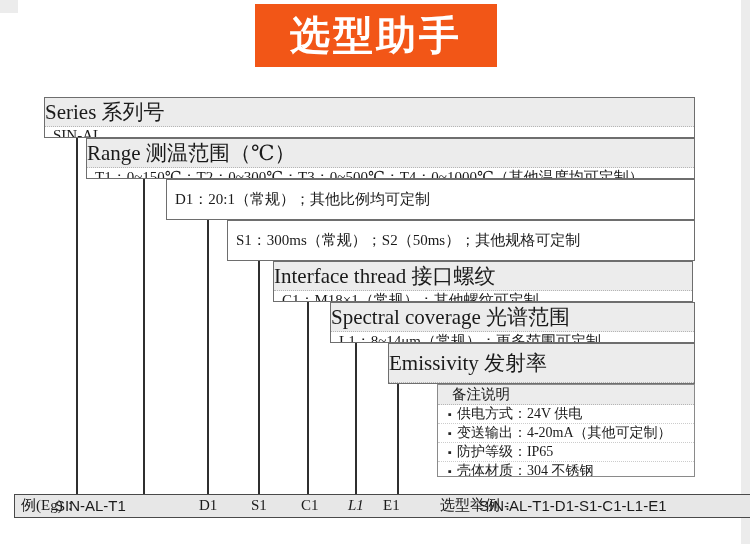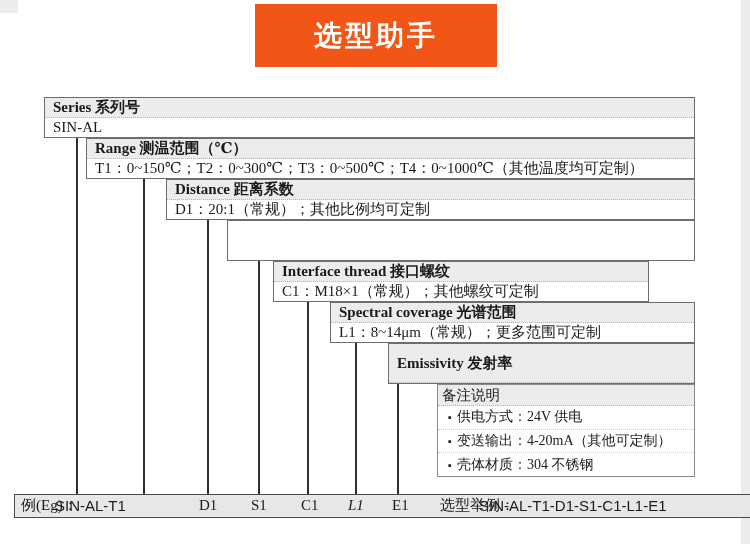--- a/index.html
+++ b/index.html
@@ -12,50 +12,49 @@
   
   .edge-right { position:absolute; right:0; top:0; width:9px; height:544px; background:#ececec; }
   .corner-tl  { position:absolute; left:0; top:0; width:18px; height:13px; background:#ececec; }
 
   
   .banner {
     position:absolute; left:255px; top:4px; width:242px; height:63px;
     display:flex; align-items:center; justify-content:center;
   }
   .banner-title {
-    color:#ffffff; font-size:28px; font-weight:bold; letter-spacing:3px;
+    color:#ffffff; font-size:40px; font-weight:bold; letter-spacing:3px;
     font-family:"Liberation Sans","DejaVu Sans",sans-serif;
   }
 
   
   .spec-box {
     position:absolute; box-sizing:border-box; height:41px;
     border:1px solid #6e6e6e; background:#ffffff;
     display:flex; flex-direction:column; overflow:hidden;
   }
   .spec-header {
     flex:1; background:#ececec; border-bottom:1px dotted #b5b5b5;
-    font-size:15px; padding-left:8px; display:flex; align-items:center;
+    font-size:21px; display:flex; align-items:center;
     white-space:nowrap;
-    font-weight:bold;
   }
   .spec-value {
     flex:1; font-size:15px; padding-left:8px; display:flex; align-items:center;
     white-space:nowrap;
   }
 
   
   .remarks {
     position:absolute; left:437px; top:384px; width:258px; height:93px;
     box-sizing:border-box; border:1px solid #8a8a8a; background:#ffffff;
     display:flex; flex-direction:column; overflow:hidden;
   }
   .remarks-header {
     height:20px; background:#ececec; border-bottom:1px dotted #b5b5b5;
-    font-size:14.5px; padding-left:4px; display:flex; align-items:center;
+    font-size:14.5px; padding-left:14px; display:flex; align-items:center;
   }
   .remark-item {
     flex:1; font-size:14px; padding-left:10px; display:flex; align-items:center;
     border-bottom:1px dotted #cccccc; white-space:nowrap;
   }
   .remark-item:last-child { border-bottom:none; }
   .remark-item::before {
     content:"▪"; font-size:11px; margin-right:5px; color:#222;
   }
 
@@ -85,55 +84,56 @@
 
 <div class="spec-box" style="left:44px;  top:97px;  width:651px;">
   <div class="spec-header">Series 系列号</div>
   <div class="spec-value">SIN-AL</div>
 </div>
 <div class="spec-box" style="left:86px;  top:138px; width:609px;">
   <div class="spec-header">Range 测温范围（℃）</div>
   <div class="spec-value">T1：0~150℃；T2：0~300℃；T3：0~500℃；T4：0~1000℃（其他温度均可定制）</div>
 </div>
 <div class="spec-box" style="left:166px; top:179px; width:529px;">
-  <div class="spec-header">Distance 距离系数</div>
   <div class="spec-value">D1：20:1（常规）；其他比例均可定制</div>
 </div>
 <div class="spec-box" style="left:227px; top:220px; width:468px;">
+  <div class="spec-value">S1：300ms（常规）；S2（50ms）；其他规格可定制</div>
 </div>
-<div class="spec-box" style="left:273px; top:261px; width:376px;">
+<div class="spec-box" style="left:273px; top:261px; width:420px;">
   <div class="spec-header">Interface thread 接口螺纹</div>
   <div class="spec-value">C1：M18×1（常规）；其他螺纹可定制</div>
 </div>
 <div class="spec-box" style="left:330px; top:302px; width:365px;">
   <div class="spec-header">Spectral coverage 光谱范围</div>
   <div class="spec-value">L1：8~14μm（常规）；更多范围可定制</div>
 </div>
 <div class="spec-box" style="left:388px; top:343px; width:307px;">
   <div class="spec-header">Emissivity 发射率</div>
 </div>
 
 <div class="remarks">
   <div class="remarks-header">备注说明</div>
   <div class="remark-item">供电方式：24V 供电</div>
   <div class="remark-item">变送输出：4-20mA（其他可定制）</div>
+  <div class="remark-item">防护等级：IP65</div>
   <div class="remark-item">壳体材质：304 不锈钢</div>
 </div>
 
 <div class="connector" style="left:76px;  top:138px; height:356px;"></div>
 <div class="connector" style="left:143px; top:179px; height:315px;"></div>
 <div class="connector" style="left:207px; top:220px; height:274px;"></div>
 <div class="connector" style="left:258px; top:261px; height:233px;"></div>
 <div class="connector" style="left:307px; top:302px; height:192px;"></div>
 <div class="connector" style="left:355px; top:343px; height:151px;"></div>
 <div class="connector" style="left:397px; top:384px; height:110px;"></div>
 
 <div class="example-bar">
   <span style="left:6px;">例(Eg)：</span>
   <span class="code" style="left:40px;">SIN-AL-T1</span>
   <span style="left:184px;">D1</span>
   <span style="left:236px;">S1</span>
   <span style="left:286px;">C1</span>
   <span style="left:333px;font-style:italic;">L1</span>
-  <span style="left:377px;">E1</span>
+  <span style="left:368px;">E1</span>
   <span style="left:425px;">选型举例：</span>
   <span class="code" style="left:464px;">SIN-AL-T1-D1-S1-C1-L1-E1</span>
 </div>
 
 </body></html>

